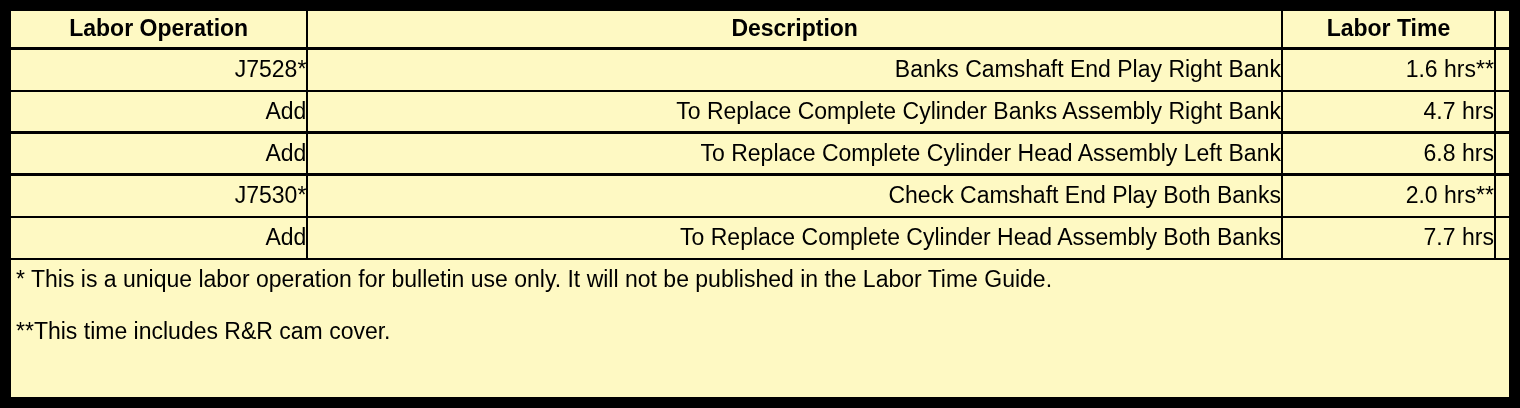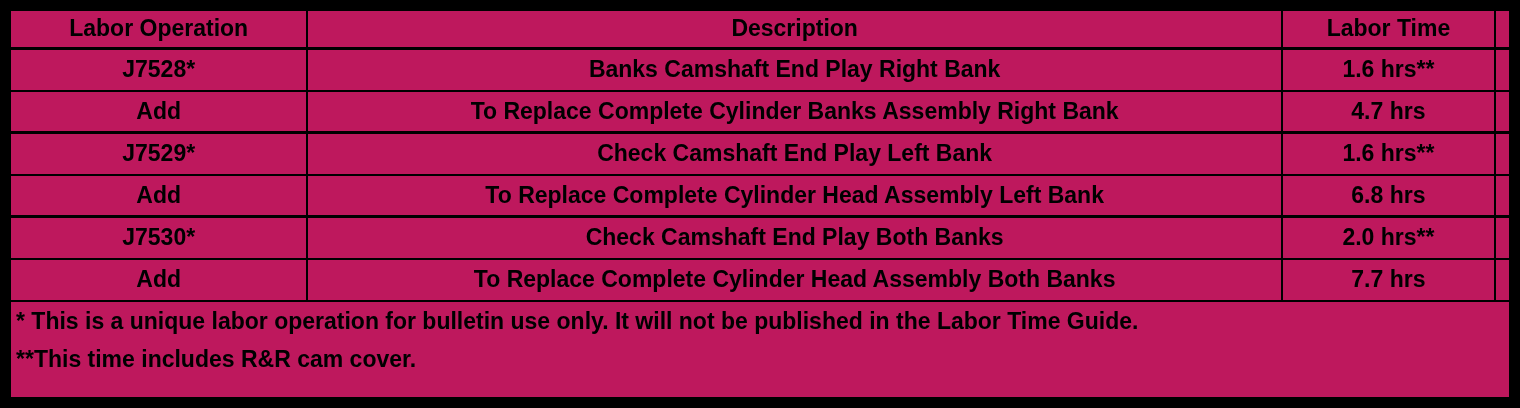--- a/index.html
+++ b/index.html
@@ -5,21 +5,21 @@
   html, body {
     margin: 0;
     padding: 0;
     background: #ffffff;
   }
   .doc-frame {
     width: 1520px;
     height: 408px;
     box-sizing: border-box;
     border: 9px solid #000000;
-    background: #be185d;
+    background: #fef9c3;
     font-family: "Liberation Sans", sans-serif;
     color: #000000;
   }
   table.labor-table {
     border-collapse: collapse;
     table-layout: fixed;
     width: 100%;
     height: 100%;
   }
   col.c-op   { width: 296px; }
@@ -40,40 +40,40 @@
   }
   tr.header-row th {
     font-weight: bold;
     height: 36px;
     border-bottom: 3px solid #000000;
   }
   tr.data-row {
     height: 42px;
   }
   tr.data-row td {
-    font-weight: bold;
+    font-weight: normal;
+    text-align: right;
   }
   tr.pair-end td {
     border-bottom: 3px solid #000000;
   }
   td.footnote-cell {
     border: 2px solid #000000;
     text-align: left;
     vertical-align: top;
     padding: 5px 8px 0 5px;
     white-space: normal;
   }
   .footnote-line {
     margin: 0;
     font-size: 23px;
     line-height: 28px;
-    font-weight: bold;
   }
   .footnote-line + .footnote-line {
-    margin-top: 10px;
+    margin-top: 24px;
   }
 </style>
 </head>
 <body>
 
 <div class="doc-frame">
   <table class="labor-table">
     <colgroup>
       <col class="c-op">
       <col class="c-desc">
@@ -94,26 +94,20 @@
         <td>Banks Camshaft End Play Right Bank</td>
         <td>1.6 hrs**</td>
         <td></td>
       </tr>
       <tr class="data-row pair-end">
         <td>Add</td>
         <td>To Replace Complete Cylinder Banks Assembly Right Bank</td>
         <td>4.7 hrs</td>
         <td></td>
       </tr>
-      <tr class="data-row">
-        <td>J7529*</td>
-        <td>Check Camshaft End Play Left Bank</td>
-        <td>1.6 hrs**</td>
-        <td></td>
-      </tr>
       <tr class="data-row pair-end">
         <td>Add</td>
         <td>To Replace Complete Cylinder Head Assembly Left Bank</td>
         <td>6.8 hrs</td>
         <td></td>
       </tr>
       <tr class="data-row">
         <td>J7530*</td>
         <td>Check Camshaft End Play Both Banks</td>
         <td>2.0 hrs**</td>

